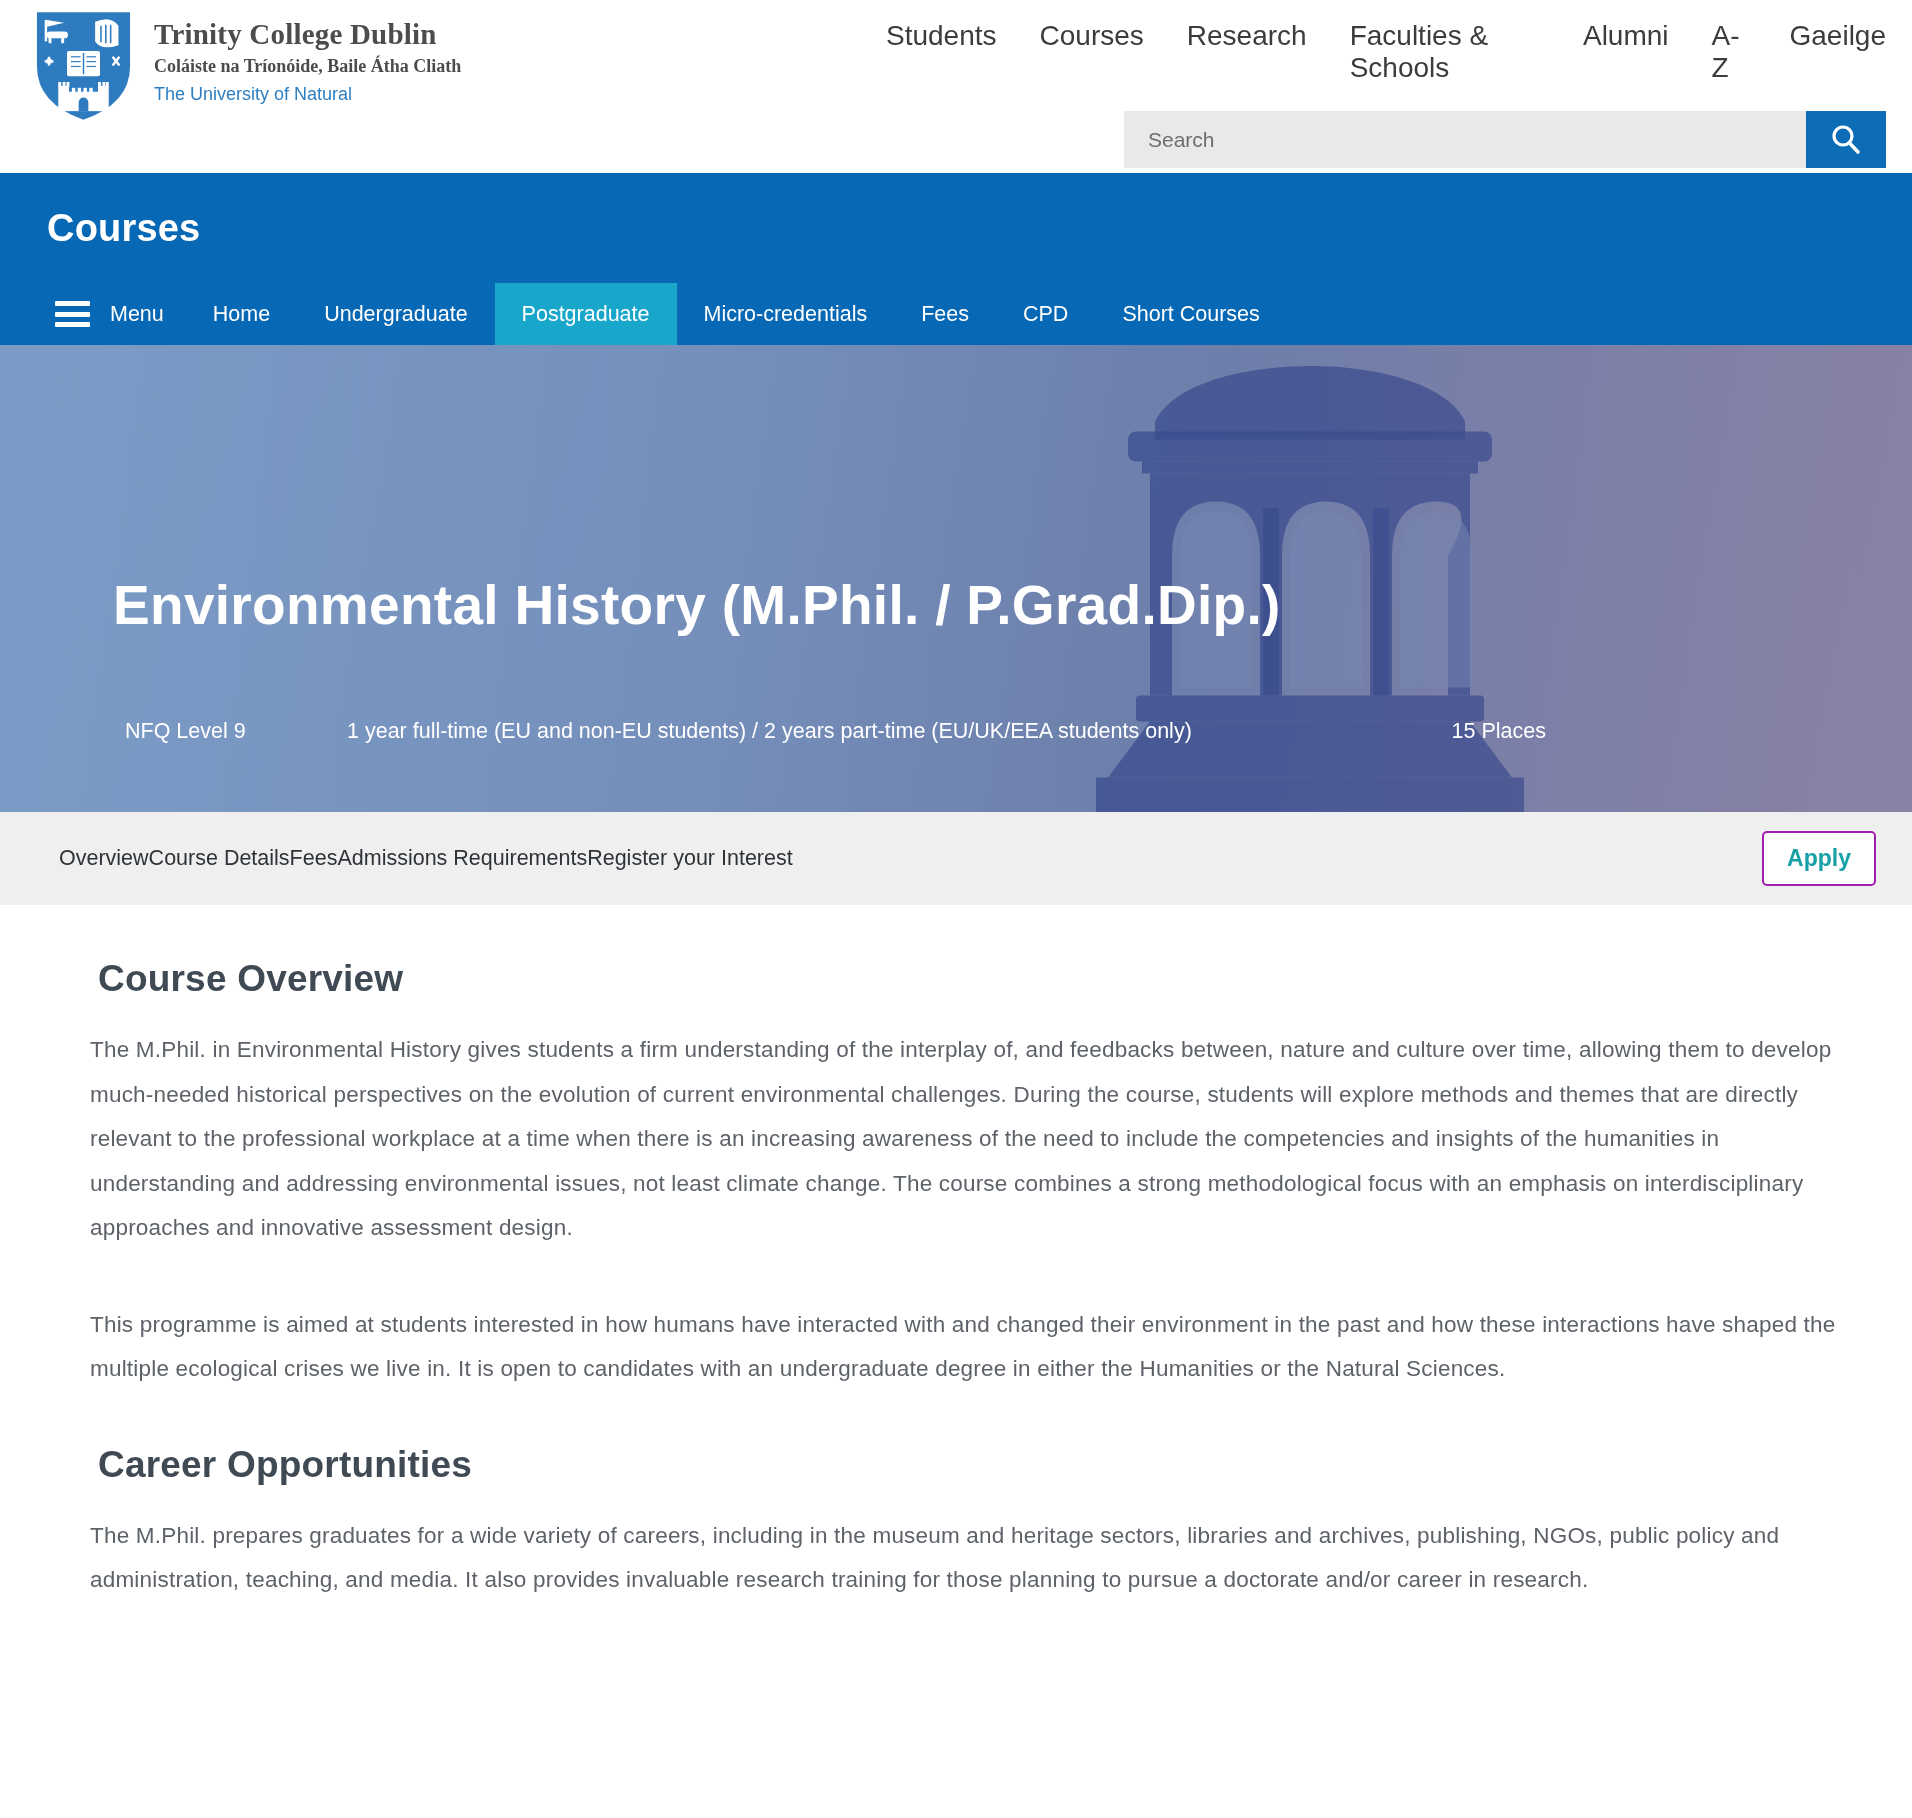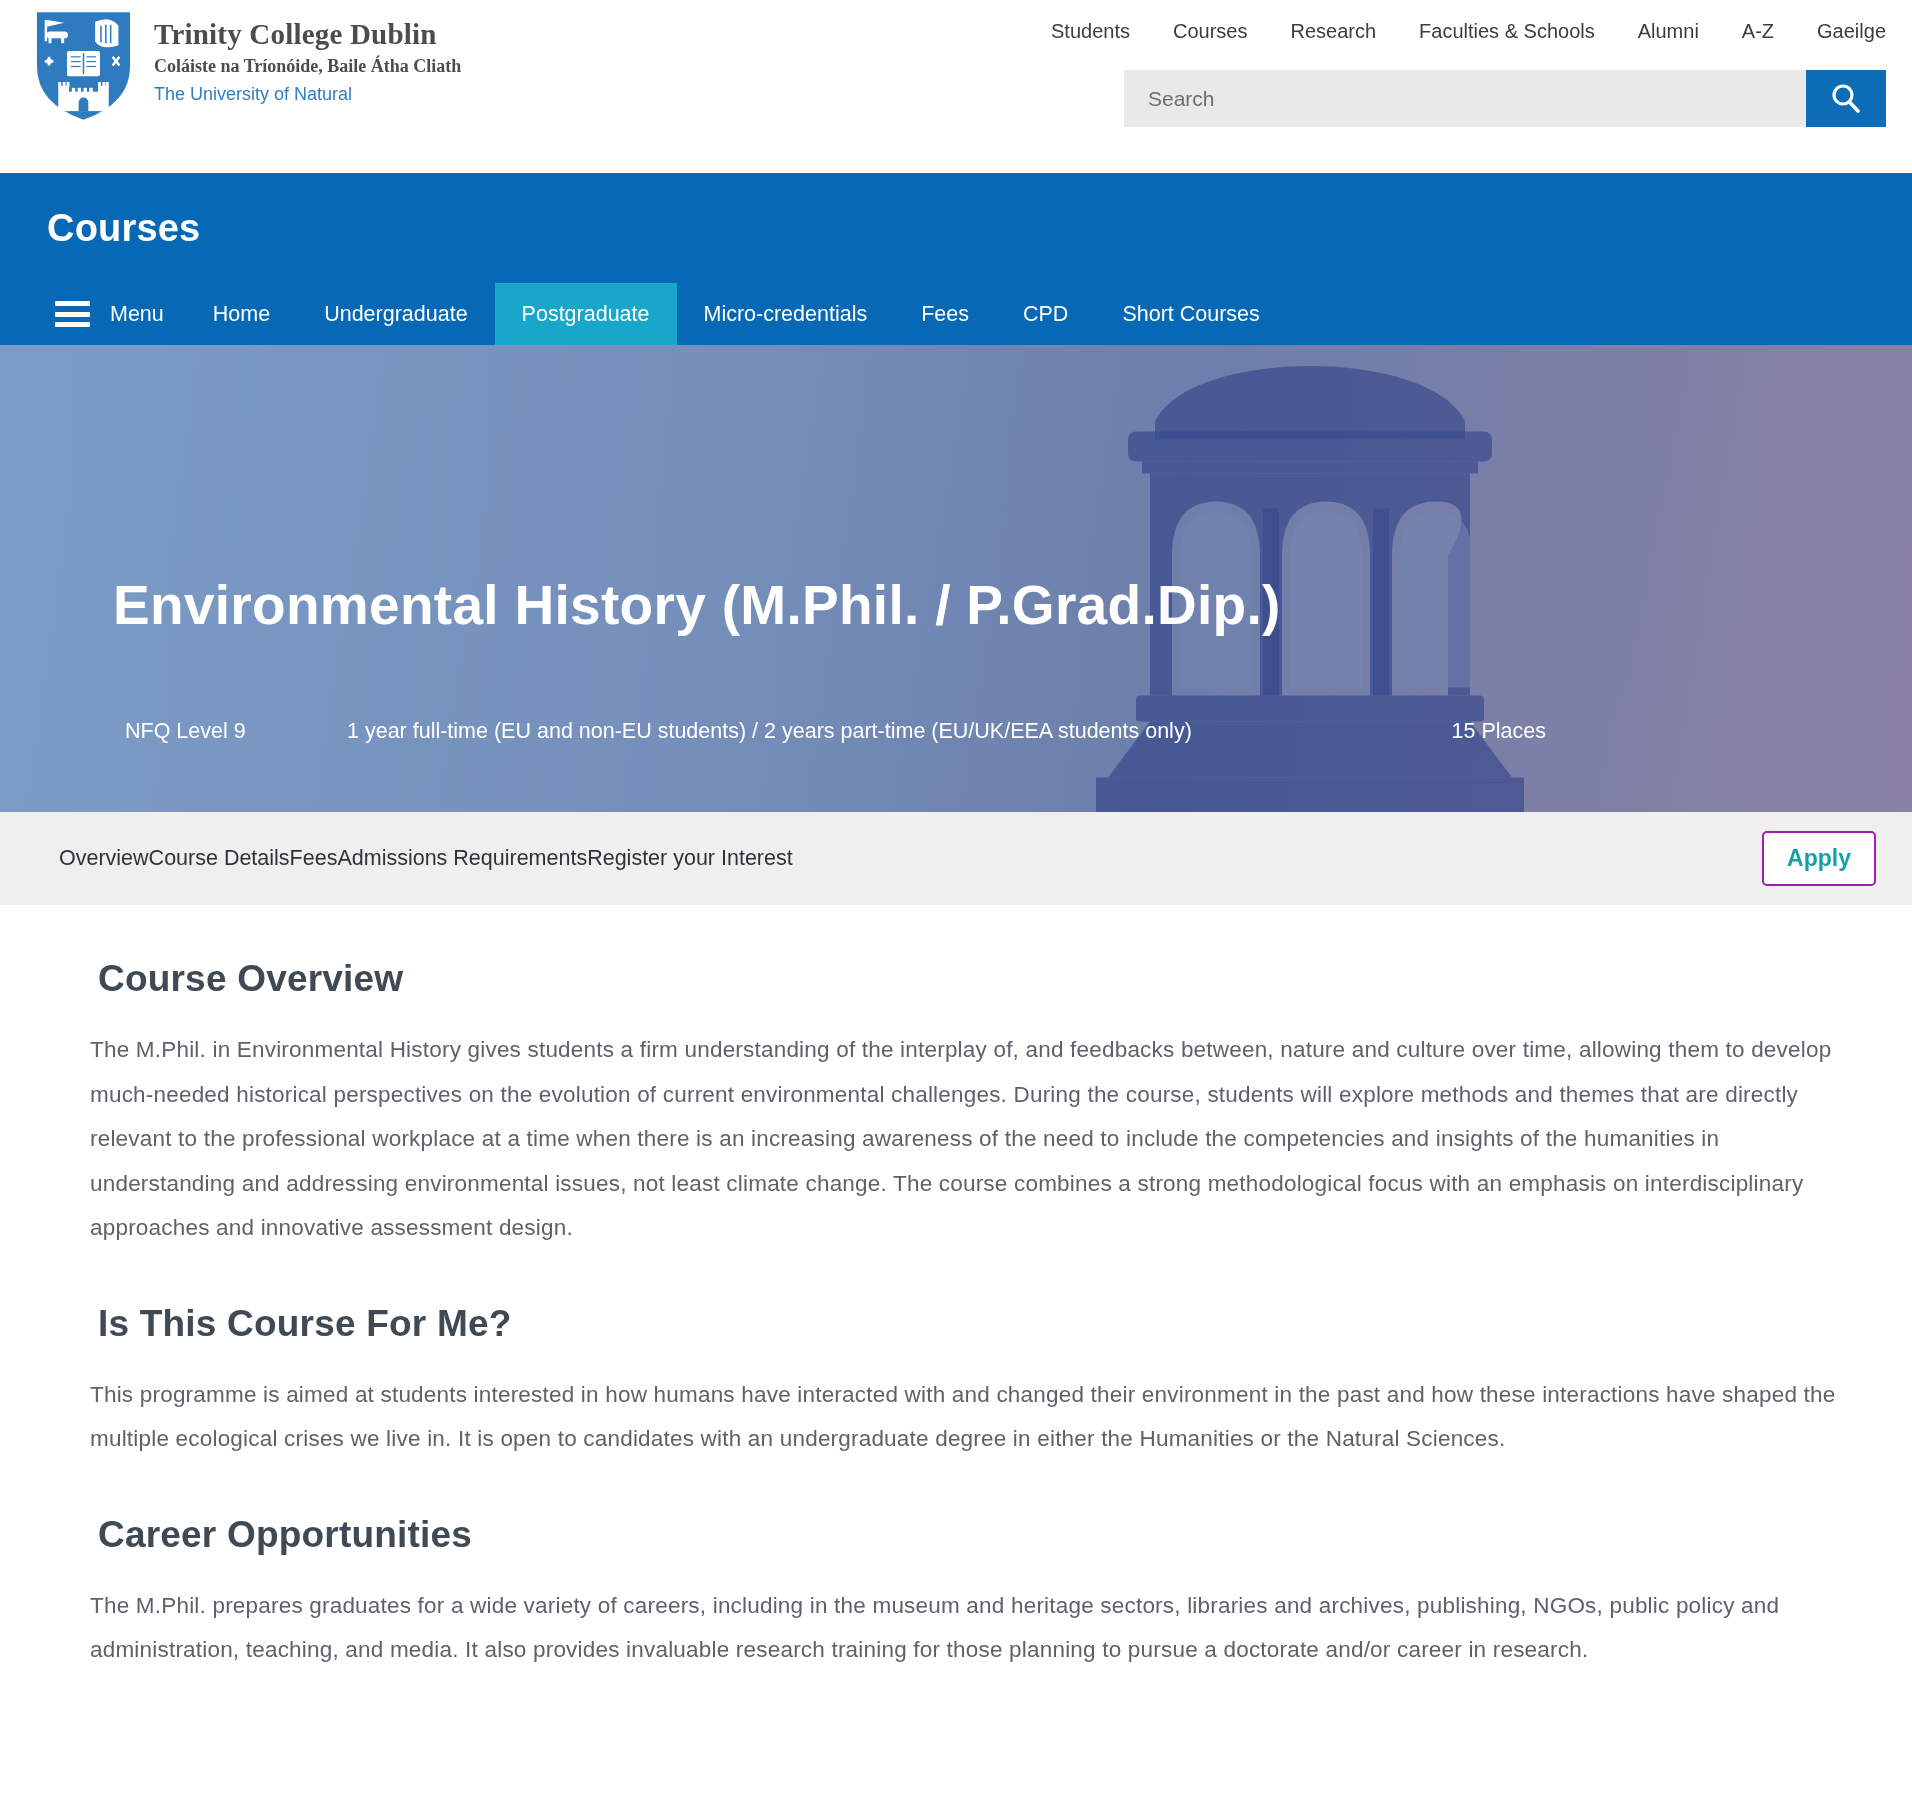--- a/index.html
+++ b/index.html
@@ -11,21 +11,21 @@
   .site-header { height:173px; background:#ffffff; position:relative; }
   .logo-block { position:absolute; left:35px; top:10px; display:flex; align-items:flex-start; cursor:pointer; }
   .crest { width:97px; height:112px; }
   .logo-text { margin-left:22px; padding-top:8px; font-family:"Liberation Serif","DejaVu Serif",serif; }
   .logo-title { font-size:29px; font-weight:700; color:#4c4c4c; letter-spacing:0.2px; }
   .logo-subtitle { font-size:18px; font-weight:700; color:#4c4c4c; margin-top:5px; }
   .logo-tagline { font-family:"Liberation Sans","DejaVu Sans",sans-serif; font-size:18px; color:#2d7fc1; margin-top:7px; font-weight:500; }
 
   .header-right { position:absolute; right:26px; top:20px; width:1000px; }
   .top-nav { display:flex; justify-content:flex-end; gap:43px; }
-  .top-nav a { text-decoration:none; color:#3c3c3c; font-size:20px; cursor:pointer; }
+  .top-nav a { text-decoration:none; color:#3c3c3c; font-size:28px; cursor:pointer; }
   .search-wrap { display:flex; justify-content:flex-end; margin-top:27px; }
   .search-box { display:flex; width:762px; height:57px; }
   .search-input { flex:1; background:#e9e9e9; border:none; outline:none; font-size:21px; color:#444; padding:0 24px; font-family:inherit; }
   .search-input::placeholder { color:#6e6e6e; }
   .search-btn { width:80px; height:57px; background:#0c6cb5; border:none; cursor:pointer; display:flex; align-items:center; justify-content:center; }
 
   
   .band { background:#0768b5; color:#fff; }
   .band-title-row { height:110px; display:flex; align-items:center; padding-left:47px; }
   .band-title { font-size:38px; font-weight:700; letter-spacing:0.2px; }
@@ -209,21 +209,20 @@
     <a href="#">Register your Interest</a>
     <button class="apply-btn">Apply</button>
   </div>
 
   <main>
     <section>
       <h2>Course Overview</h2>
       <p>The M.Phil. in Environmental History gives students a firm understanding of the interplay of, and feedbacks between, nature and culture over time, allowing them to develop much-needed historical perspectives on the evolution of current environmental challenges. During the course, students will explore methods and themes that are directly relevant to the professional workplace at a time when there is an increasing awareness of the need to include the competencies and insights of the humanities in understanding and addressing environmental issues, not least climate change. The course combines a strong methodological focus with an emphasis on interdisciplinary approaches and innovative assessment design.</p>
     </section>
     <section>
-      <h2>Is This Course For Me?</h2>
       <p>This programme is aimed at students interested in how humans have interacted with and changed their environment in the past and how these interactions have shaped the multiple ecological crises we live in. It is open to candidates with an undergraduate degree in either the Humanities or the Natural Sciences.</p>
     </section>
     <section>
       <h2>Career Opportunities</h2>
       <p>The M.Phil. prepares graduates for a wide variety of careers, including in the museum and heritage sectors, libraries and archives, publishing, NGOs, public policy and administration, teaching, and media. It also provides invaluable research training for those planning to pursue a doctorate and/or career in research.</p>
     </section>
   </main>
 
 </div>
 

